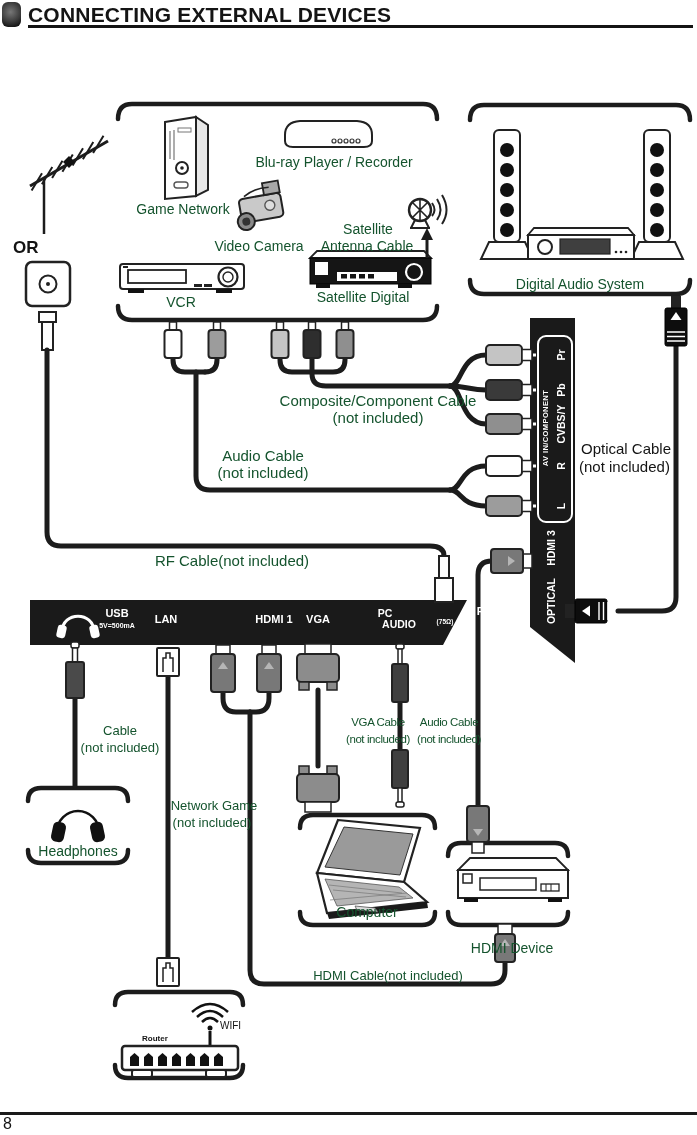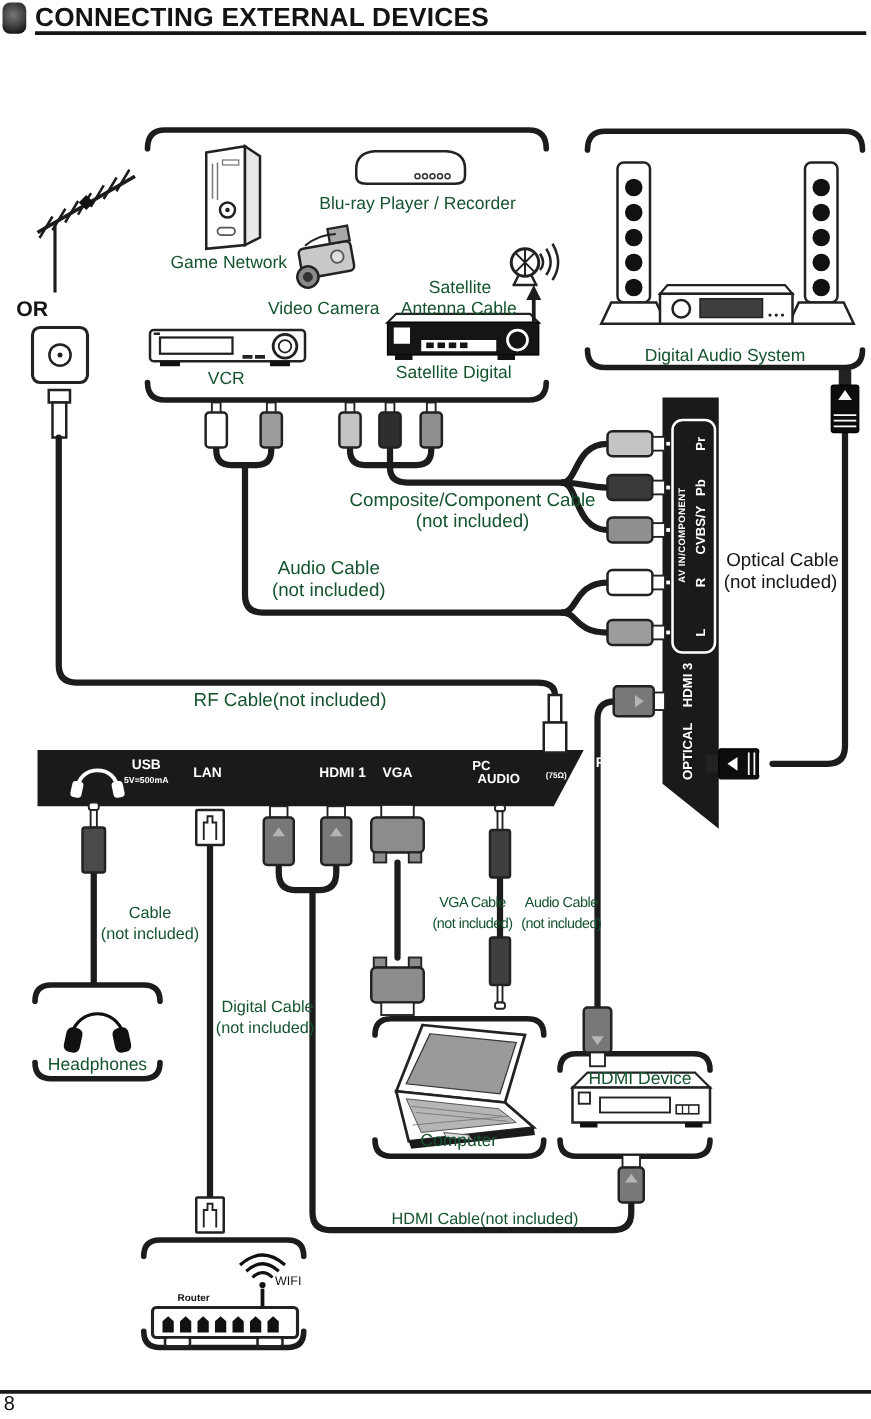--- a/index.html
+++ b/index.html
@@ -379,31 +379,31 @@
 
   <div class="lbl s13" style="left:378px;top:400px;">Composite/Component Cable</div>
   <div class="lbl s13" style="left:378px;top:417px;">(not included)</div>
   <div class="lbl s13" style="left:263px;top:455px;">Audio Cable</div>
   <div class="lbl s13" style="left:263px;top:472px;">(not included)</div>
   <div class="lbl s13" style="left:232px;top:560px;">RF Cable(not included)</div>
   <div class="lbl-l s13" style="left:581px;top:448px;">Optical Cable</div>
   <div class="lbl-l s13" style="left:579px;top:466px;">(not included)</div>
   <div class="lbl s125" style="left:120px;top:730px;">Cable</div>
   <div class="lbl s125" style="left:120px;top:747px;">(not included)</div>
-  <div class="lbl s125" style="left:214px;top:805px;">Digital Cable</div>
+  <div class="lbl s125" style="left:214px;top:805px;">Network Game</div>
   <div class="lbl s125" style="left:212px;top:822px;">(not included)</div>
   <div class="lbl s115" style="left:358px;top:723px;">VGA Cable</div>
   <div class="lbl s115" style="left:358px;top:740px;">(not included)</div>
   <div class="lbl s115" style="left:429px;top:723px;">Audio Cable</div>
   <div class="lbl s115" style="left:429px;top:740px;">(not included)</div>
   <div class="lbl s125" style="left:388px;top:975px;">HDMI Cable(not included)</div>
 
   <div class="lbl" style="left:78px;top:851px;">Headphones</div>
   <div class="lbl" style="left:367px;top:912px;">Computer</div>
-  <div class="lbl" style="left:512px;top:862px;">HDMI Device</div>
+  <div class="lbl" style="left:512px;top:948px;">HDMI Device</div>
   <div class="lbl-l b s8" style="left:126px;top:1039px;">Router</div>
   <div class="lbl-l s10" style="left:220px;top:1026px;">WIFI</div>
 
   <div class="lbl b w s11" style="left:117px;top:613px;">USB</div>
   <div class="lbl b w s7" style="left:117px;top:625px;">5V=500mA</div>
   <div class="lbl b w s11" style="left:166px;top:619px;">LAN</div>
   <div class="lbl b w s11" style="left:231px;top:583px;">HDMI 2</div>
   <div class="lbl b w s11" style="left:274px;top:619px;">HDMI 1</div>
   <div class="lbl b w s11" style="left:318px;top:619px;">VGA</div>
   <div class="lbl b w s105" style="left:385px;top:613px;">PC</div>

